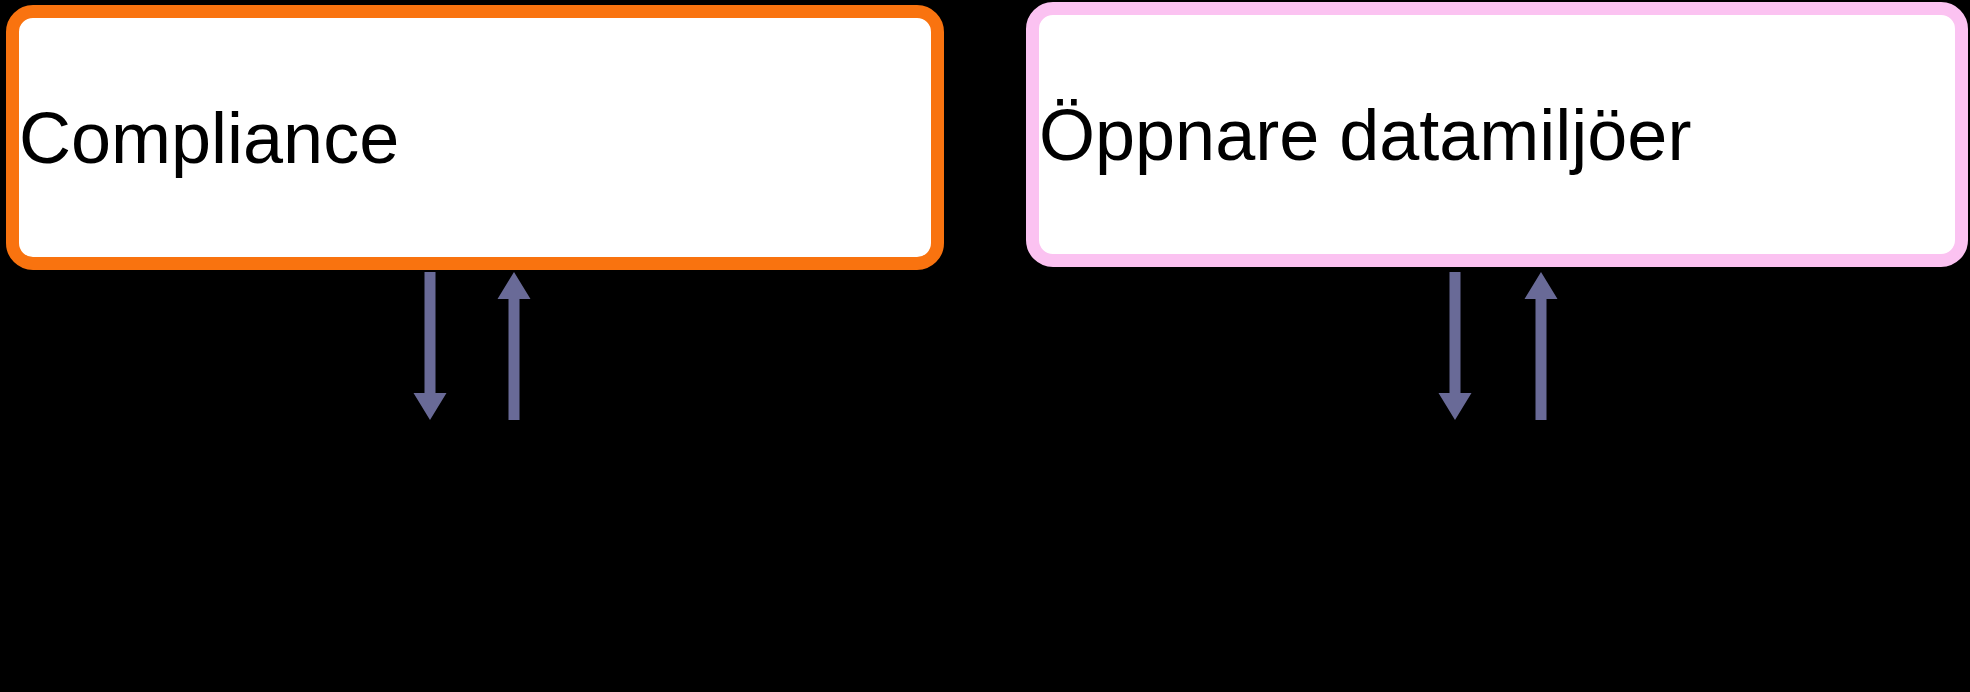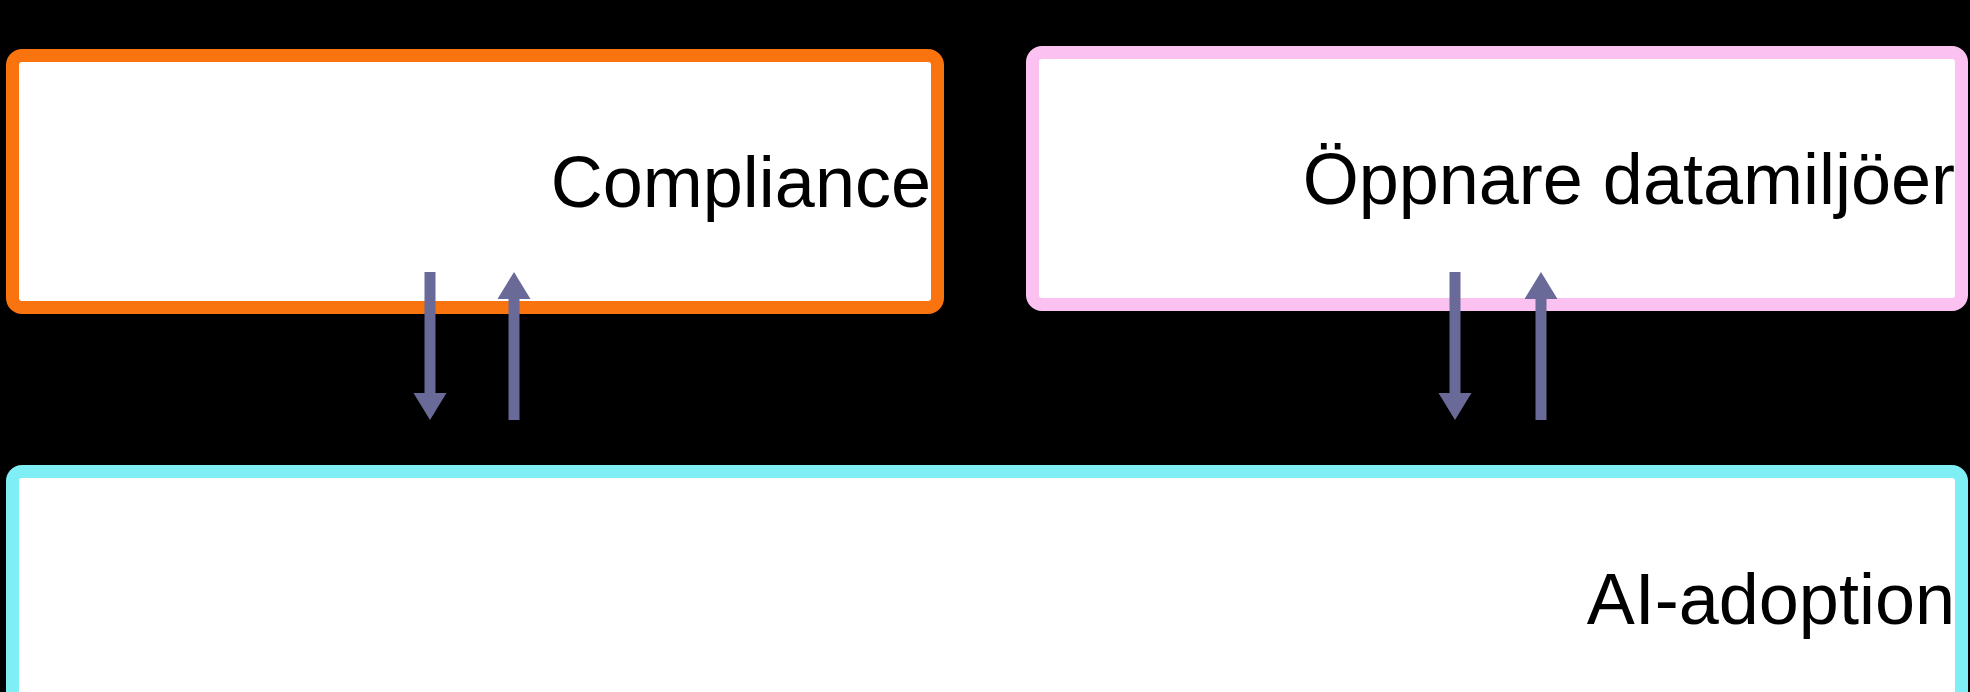--- a/index.html
+++ b/index.html
@@ -13,25 +13,24 @@
     height: 692px;
     background: #000000;
     overflow: hidden;
     font-family: "Liberation Sans", sans-serif;
   }
   .node {
     position: absolute;
     box-sizing: border-box;
     background: #ffffff;
     border: 13px solid #cccccc;
-    border-radius: 16px;
+    border-radius: 27px;
     display: flex;
     align-items: center;
-    justify-content: flex-end;
-    margin-top: 44px;
+    justify-content: flex-start;
   }
   .node-label {
     font-size: 72px;
     font-weight: 400;
     color: #000000;
     white-space: nowrap;
     line-height: 1;
   }
   #node-compliance {
     left: 6px;
@@ -66,23 +65,20 @@
 <div id="canvas">
 
   <div class="node" id="node-compliance" style="border-color: rgb(249, 115, 15);">
     <span class="node-label">Compliance</span>
   </div>
 
   <div class="node" id="node-oppnare" style="border-color: rgb(251, 194, 241);">
     <span class="node-label">Öppnare datamiljöer</span>
   </div>
 
-  <div class="node" id="node-ai-adoption" style="border-color: rgb(127, 239, 245);">
-    <span class="node-label">AI-adoption</span>
-  </div>
 
   <svg id="arrow-layer" viewBox="0 0 1970 692" xmlns="http://www.w3.org/2000/svg">
       <polygon points="424.5,272 435.5,272 435.5,393 446.5,393 430,420 413.5,393 424.5,393" fill="#696A97"></polygon>
       <polygon points="508.5,420 519.5,420 519.5,299 530.5,299 514,272 497.5,299 508.5,299" fill="#696A97"></polygon>
       <polygon points="1449.5,272 1460.5,272 1460.5,393 1471.5,393 1455,420 1438.5,393 1449.5,393" fill="#696A97"></polygon>
       <polygon points="1535.5,420 1546.5,420 1546.5,299 1557.5,299 1541,272 1524.5,299 1535.5,299" fill="#696A97"></polygon>
     </svg>
 
 </div>
 

